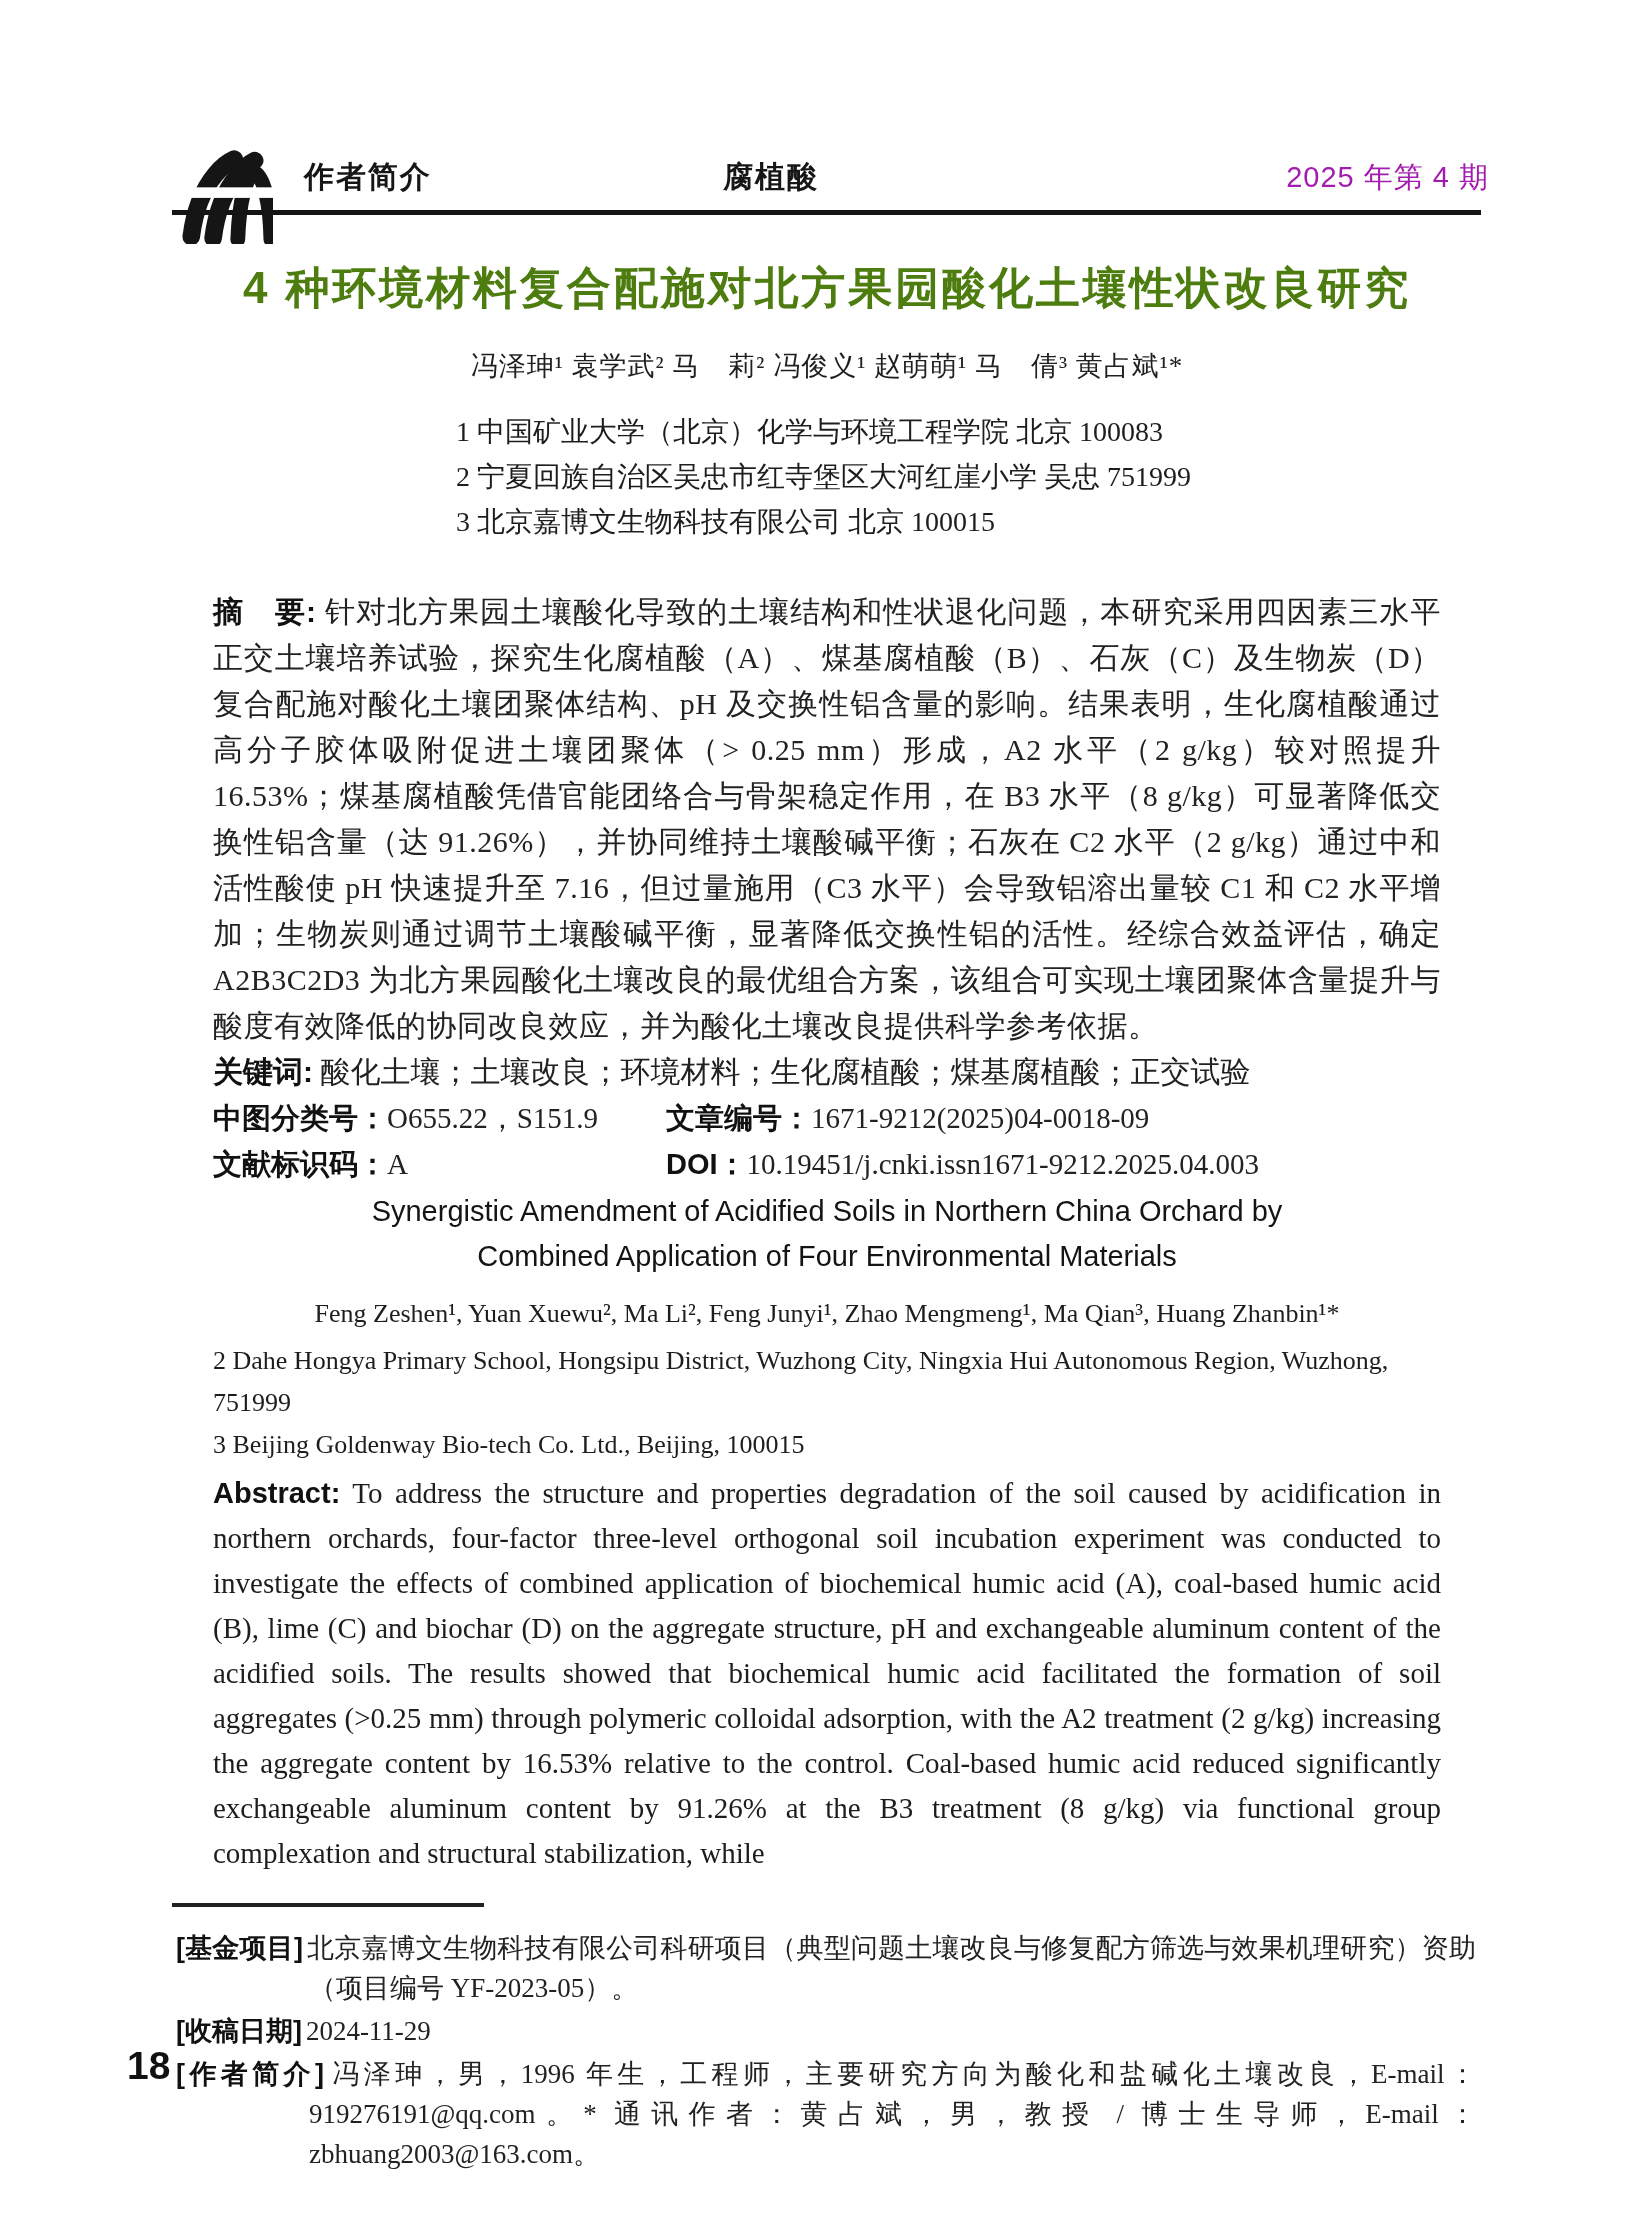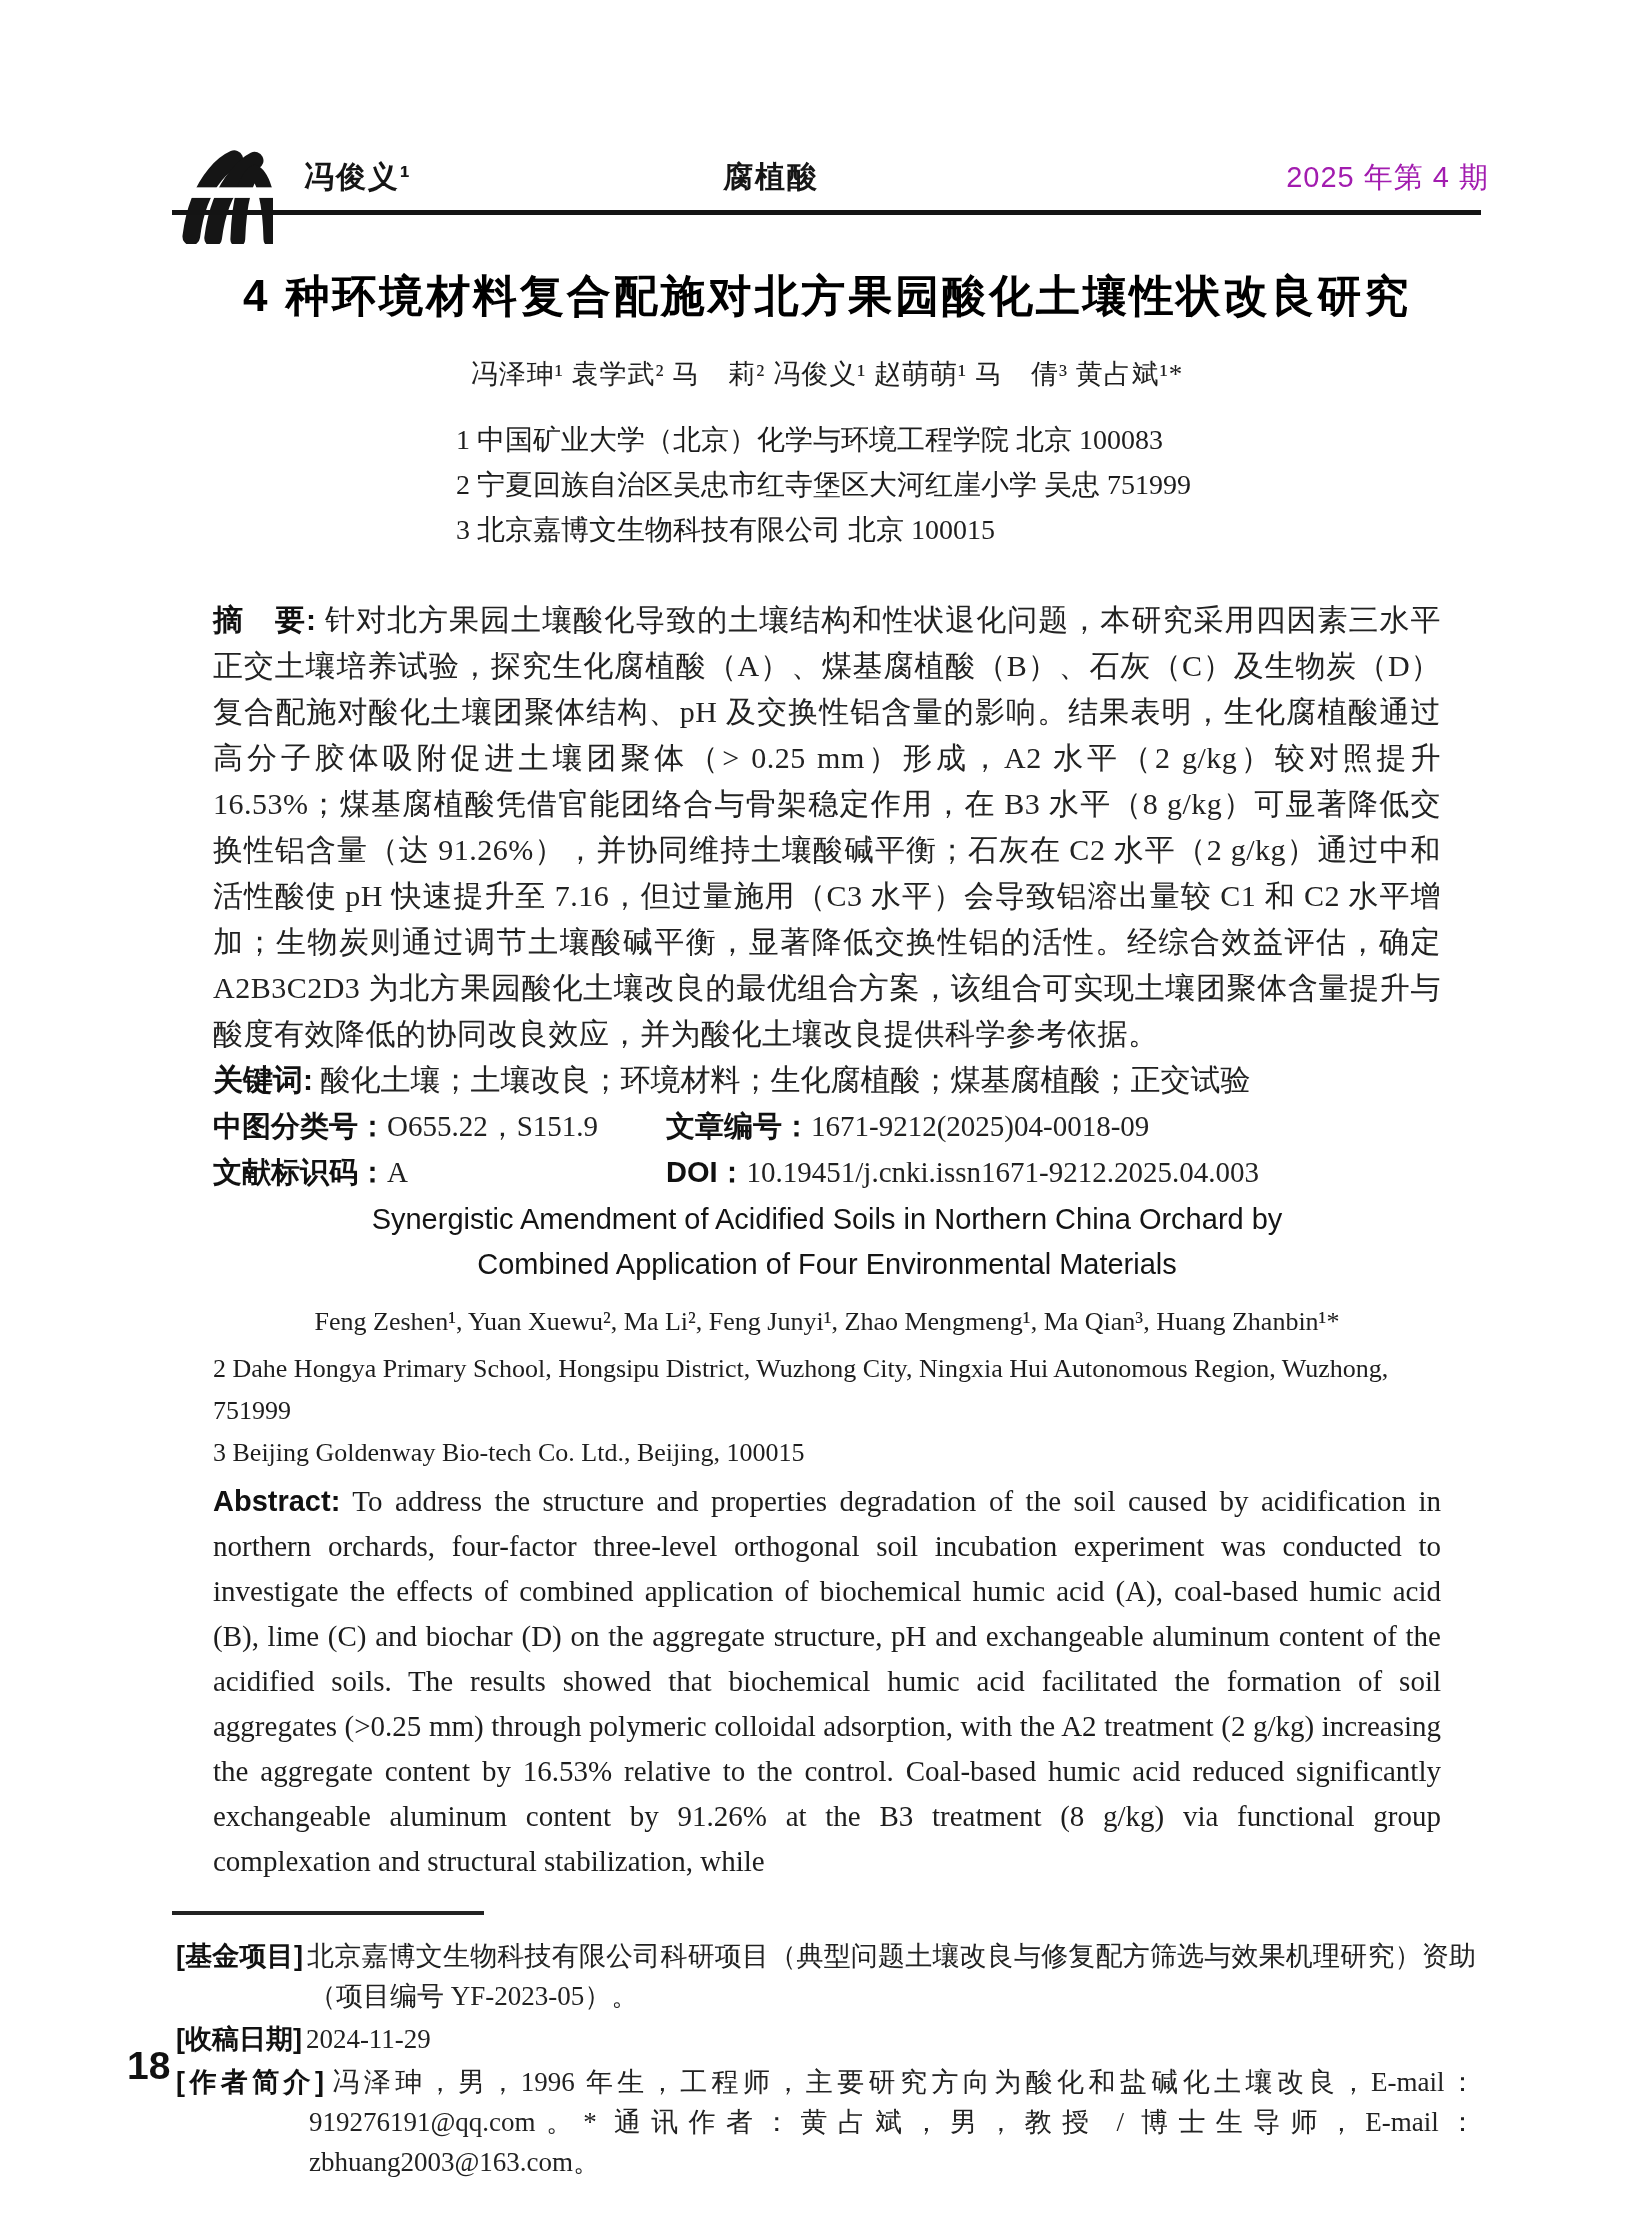--- a/index.html
+++ b/index.html
@@ -28,23 +28,23 @@
     font-family:"Liberation Sans", sans-serif;
     font-size:29px; color:#a21caf; letter-spacing:1px;
   }
   .header-rule {
     position:absolute; left:172px; right:170px; top:210px; height:4.9px;
     background:#141414;
   }
   
   main { display:block; padding-top:258px; margin:0 210px 0 213px; }
   .title-zh {
-    margin:12px; text-align:center;
+    margin:4px; text-align:center;
     font-family:"Liberation Sans", sans-serif; font-weight:bold;
-    font-size:44px; line-height:52px; color:#000000; letter-spacing:2.9px;
+    font-size:44px; line-height:52px; color:#4d7c0f; letter-spacing:2.9px;
   }
   .authors-zh {
     margin-top:35px; text-align:center;
     font-size:27px; line-height:35px; color:#1f1f1f; letter-spacing:1px;
   }
   .affils-zh { margin-top:25px; padding-left:243px; font-size:28px; line-height:45px; color:#1d1d1d; }
   .abstract-zh {
     margin:45px 0 0 0; text-align:justify;
     font-size:30px; line-height:46px; color:#222; letter-spacing:0.5px;
   }
@@ -89,21 +89,21 @@
   <div class="logo">
     <svg viewBox="0 0 132 130" width="93" height="95" xmlns="http://www.w3.org/2000/svg">
       <g fill="none" stroke="#151515" stroke-linecap="round">
         <path d="M16,122 C20,90 30,58 50,34 C58,24 68,16 77,12" stroke-width="25"></path>
         <path d="M47,124 C51,92 61,60 81,36 C89,26 98,18 106,14" stroke-width="25"></path>
         <path d="M82,126 C84,72 93,38 106,31 C119,38 128,74 129,126" stroke-width="21"></path>
       </g>
       <rect x="0" y="52" width="132" height="15" fill="#ffffff"></rect>
     </svg>
   </div>
-  <div class="header-cat">冯俊义¹</div>
+  <div class="header-cat">作者简介</div>
   <div class="header-journal">腐植酸</div>
   <div class="header-issue">2025 年第 4 期</div>
   <div class="header-rule"></div>
 
   <main>
 
     <h1 class="title-zh">4 种环境材料复合配施对北方果园酸化土壤性状改良研究</h1>
 
     <div class="authors-zh">冯泽珅¹ 袁学武² 马　莉² 冯俊义¹ 赵萌萌¹ 马　倩³ 黄占斌¹*</div>
 

